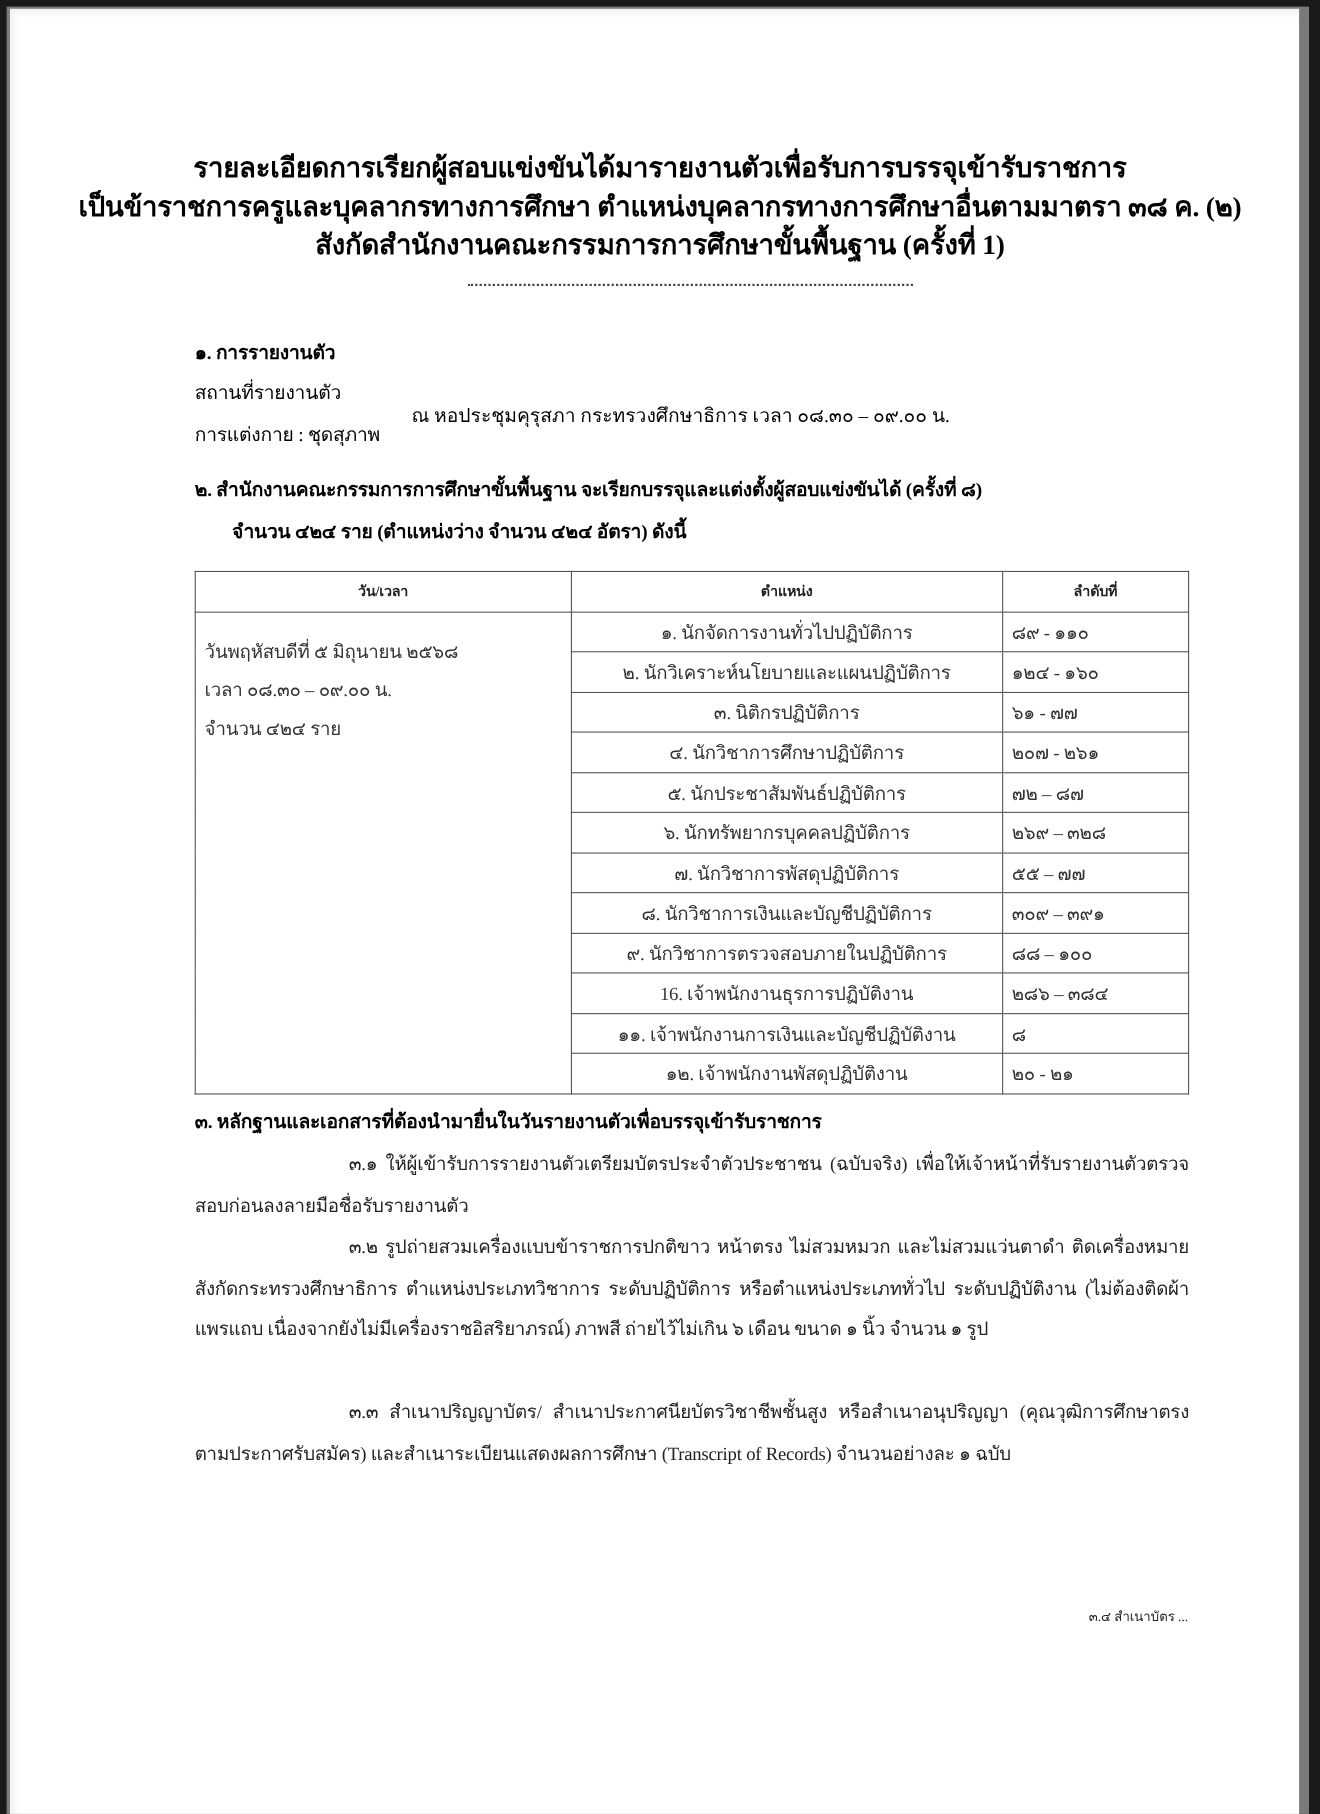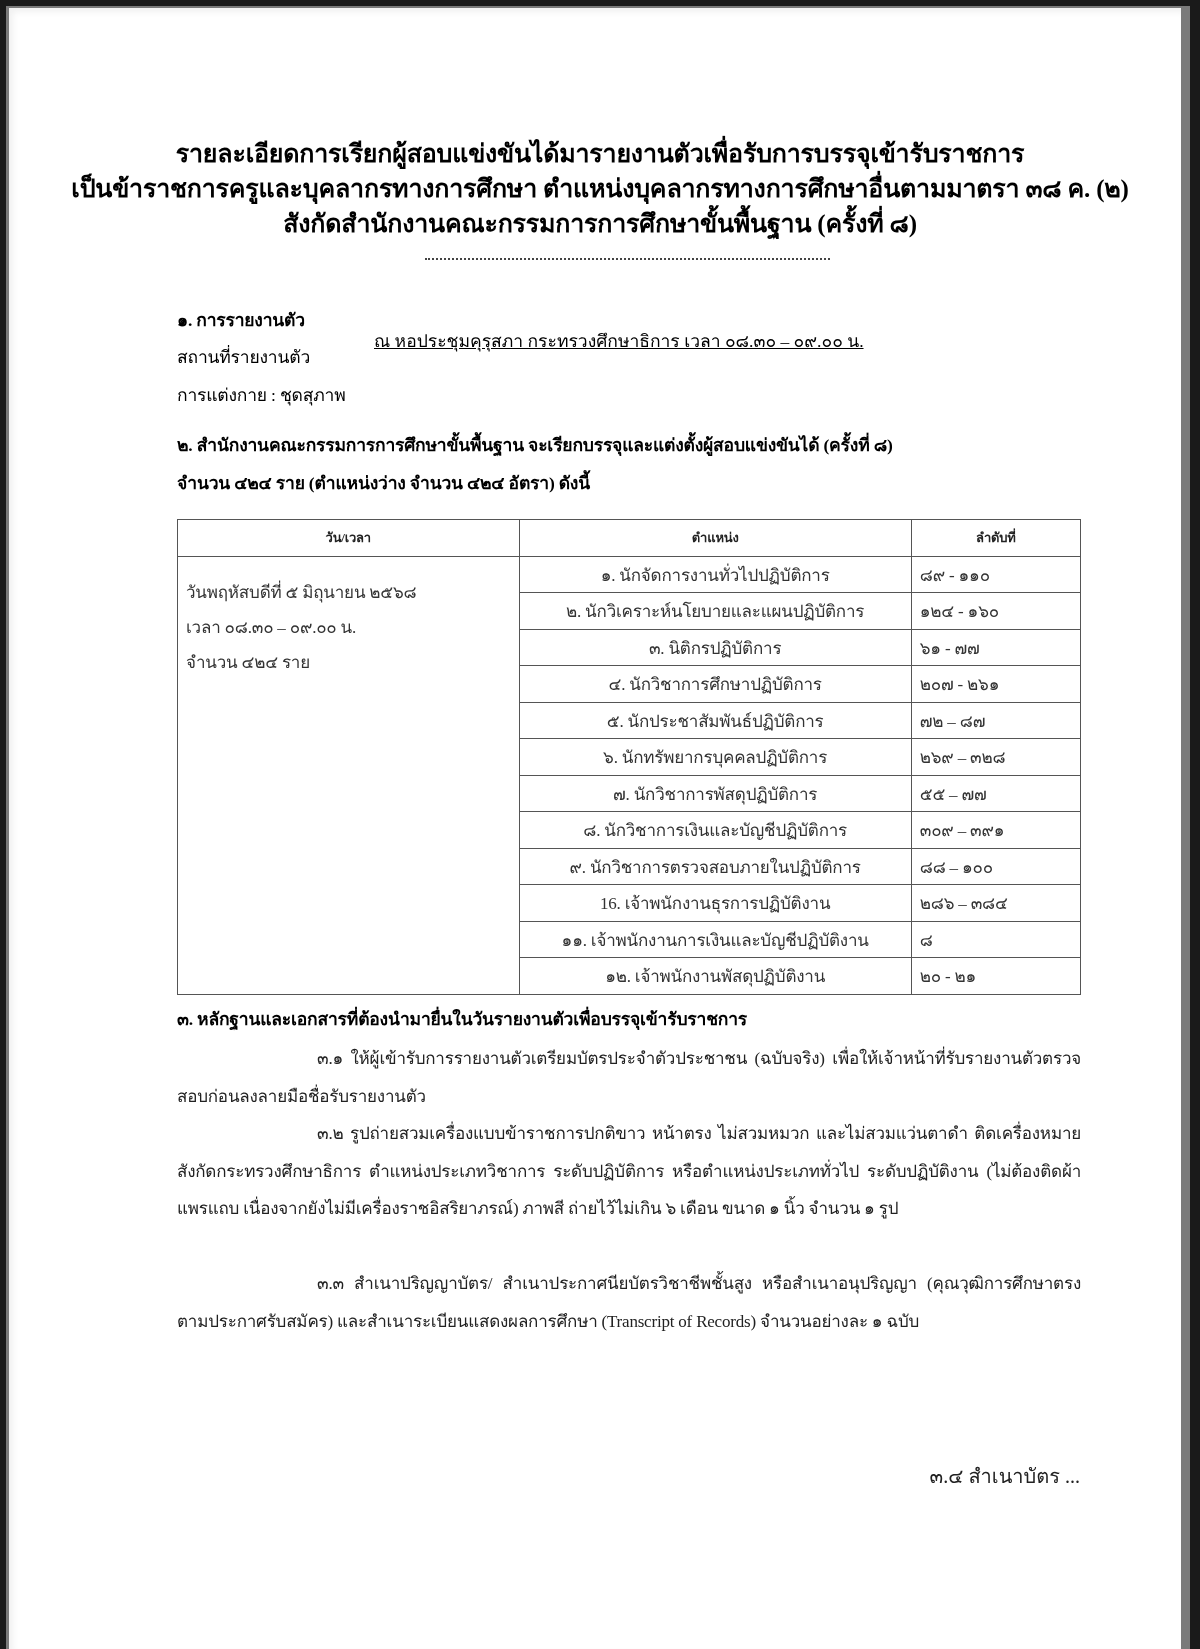--- a/index.html
+++ b/index.html
@@ -107,46 +107,46 @@
       line-height: 37.5px;
       text-align: justify;
       letter-spacing: -0.2px;
       color: #222;
     }
     .para .indent { display: inline-block; width: 140px; }
     .footer-next {
       position: absolute;
       right: 120px;
       top: 1460px;
-      font-size: 20px;
+      font-size: 12px;
       white-space: nowrap;
       color: #222;
     }
   </style>
 </head>
 <body>
 
 <div class="frame"></div>
 <div class="page">
 </div>
 
 <div class="title-block">
   <div class="title-line">รายละเอียดการเรียกผู้สอบแข่งขันได้มารายงานตัวเพื่อรับการบรรจุเข้ารับราชการ</div>
   <div class="title-line">เป็นข้าราชการครูและบุคลากรทางการศึกษา ตำแหน่งบุคลากรทางการศึกษาอื่นตามมาตรา ๓๘ ค. (๒)</div>
-  <div class="title-line">สังกัดสำนักงานคณะกรรมการการศึกษาขั้นพื้นฐาน (ครั้งที่ ๘)</div>
+  <div class="title-line">สังกัดสำนักงานคณะกรรมการการศึกษาขั้นพื้นฐาน (ครั้งที่ 1)</div>
 </div>
 <div class="dots"></div>
 
 <div class="line bold" style="top:308px;">๑. การรายงานตัว</div>
 <div class="line" style="top:345px;">สถานที่รายงานตัว</div>
-<div class="loc-value" style="top:329px;text-decoration:underline;">ณ หอประชุมคุรุสภา กระทรวงศึกษาธิการ เวลา ๐๘.๓๐ – ๐๙.๐๐ น.</div>
+<div class="loc-value" style="top:366px;">ณ หอประชุมคุรุสภา กระทรวงศึกษาธิการ เวลา ๐๘.๓๐ – ๐๙.๐๐ น.</div>
 <div class="line" style="top:383px;">การแต่งกาย : ชุดสุภาพ</div>
 
 <div class="line bold" style="top:433px;">๒. สำนักงานคณะกรรมการการศึกษาขั้นพื้นฐาน จะเรียกบรรจุและแต่งตั้งผู้สอบแข่งขันได้ (ครั้งที่ ๘)</div>
-<div class="line bold" style="top:471px;">จำนวน ๔๒๔ ราย (ตำแหน่งว่าง จำนวน ๔๒๔ อัตรา) ดังนี้</div>
+<div class="line bold" style="top:471px;margin-left:34px;">จำนวน ๔๒๔ ราย (ตำแหน่งว่าง จำนวน ๔๒๔ อัตรา) ดังนี้</div>
 
 <table class="sched">
   <thead>
     <tr>
       <th>วัน/เวลา</th>
       <th>ตำแหน่ง</th>
       <th>ลำดับที่</th>
     </tr>
   </thead>
   <tbody>

